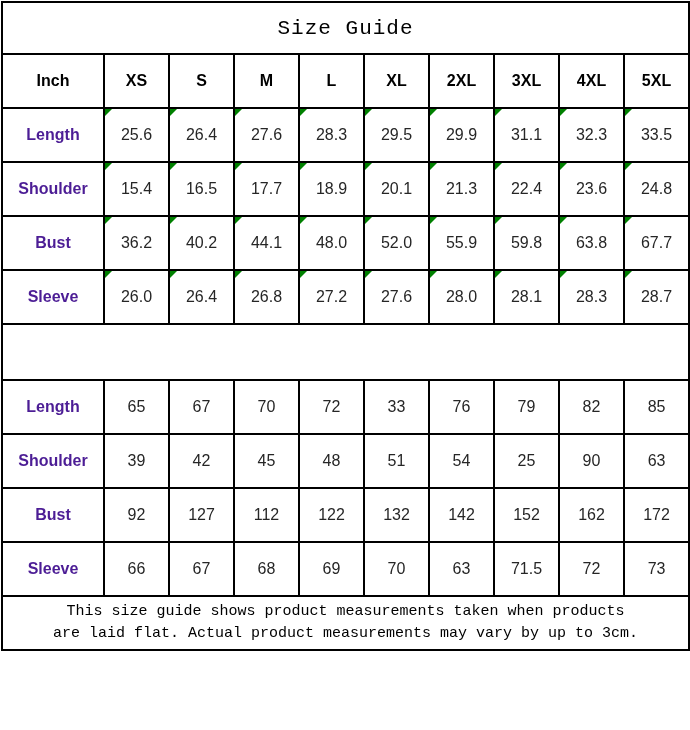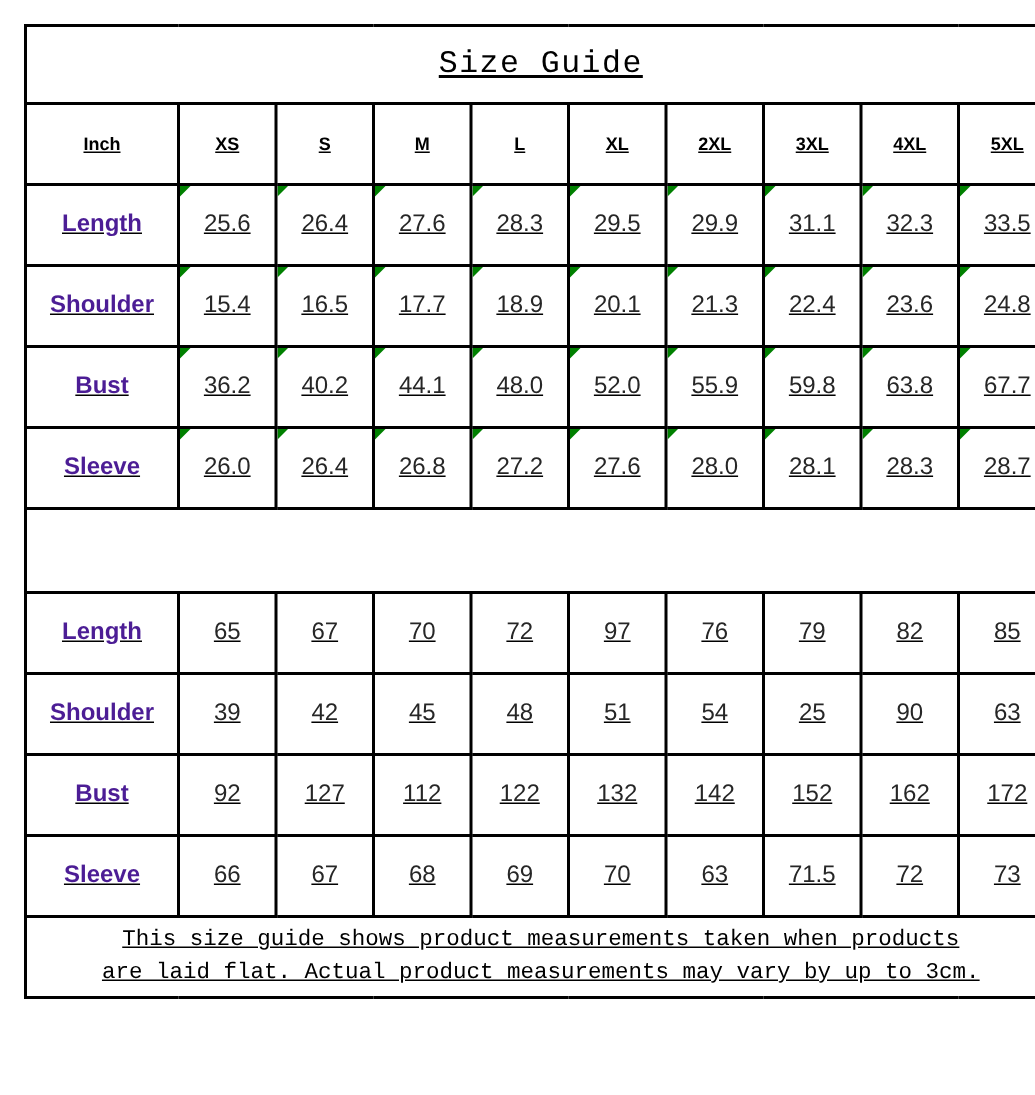--- a/index.html
+++ b/index.html
@@ -5,22 +5,21 @@
   html, body {
     margin: 0;
     padding: 0;
     background: #ffffff;
     width: 690px;
   }
   .sheet {
     width: 642px;
     height: 730px;
     box-sizing: border-box;
-    padding: 16px;
-    text-decoration: underline;
+    padding: 1px;
   }
   table.size-guide {
     width: 688px;
     border-collapse: collapse;
     table-layout: fixed;
     font-family: "Liberation Sans", sans-serif;
     color: #000;
   }
   col.c-label { width: 102px; }
   col.c-size  { width: 65px; }
@@ -38,21 +37,21 @@
     height: 50px;
     font-family: "Liberation Mono", "DejaVu Sans Mono", monospace;
     font-size: 21px;
     font-weight: normal;
     letter-spacing: 1px;
   }
 
   .header-row td {
     height: 52px;
     font-weight: bold;
-    font-size: 12px;
+    font-size: 16px;
   }
 
   .data-row td {
     height: 52px;
     font-size: 16px;
   }
   .data-row td.row-label {
     font-weight: bold;
     color: #4c1d95;
   }
@@ -180,21 +179,21 @@
       </tr>
     </tbody>
 
     <tbody id="cm-body">
         <tr class="data-row">
           <td class="row-label">Length</td>
           <td class="value-cell">65</td>
           <td class="value-cell">67</td>
           <td class="value-cell">70</td>
           <td class="value-cell">72</td>
-          <td class="value-cell">97</td>
+          <td class="value-cell">33</td>
           <td class="value-cell">76</td>
           <td class="value-cell">79</td>
           <td class="value-cell">82</td>
           <td class="value-cell">85</td>
         </tr>
         <tr class="data-row">
           <td class="row-label">Shoulder</td>
           <td class="value-cell">39</td>
           <td class="value-cell">42</td>
           <td class="value-cell">45</td>

